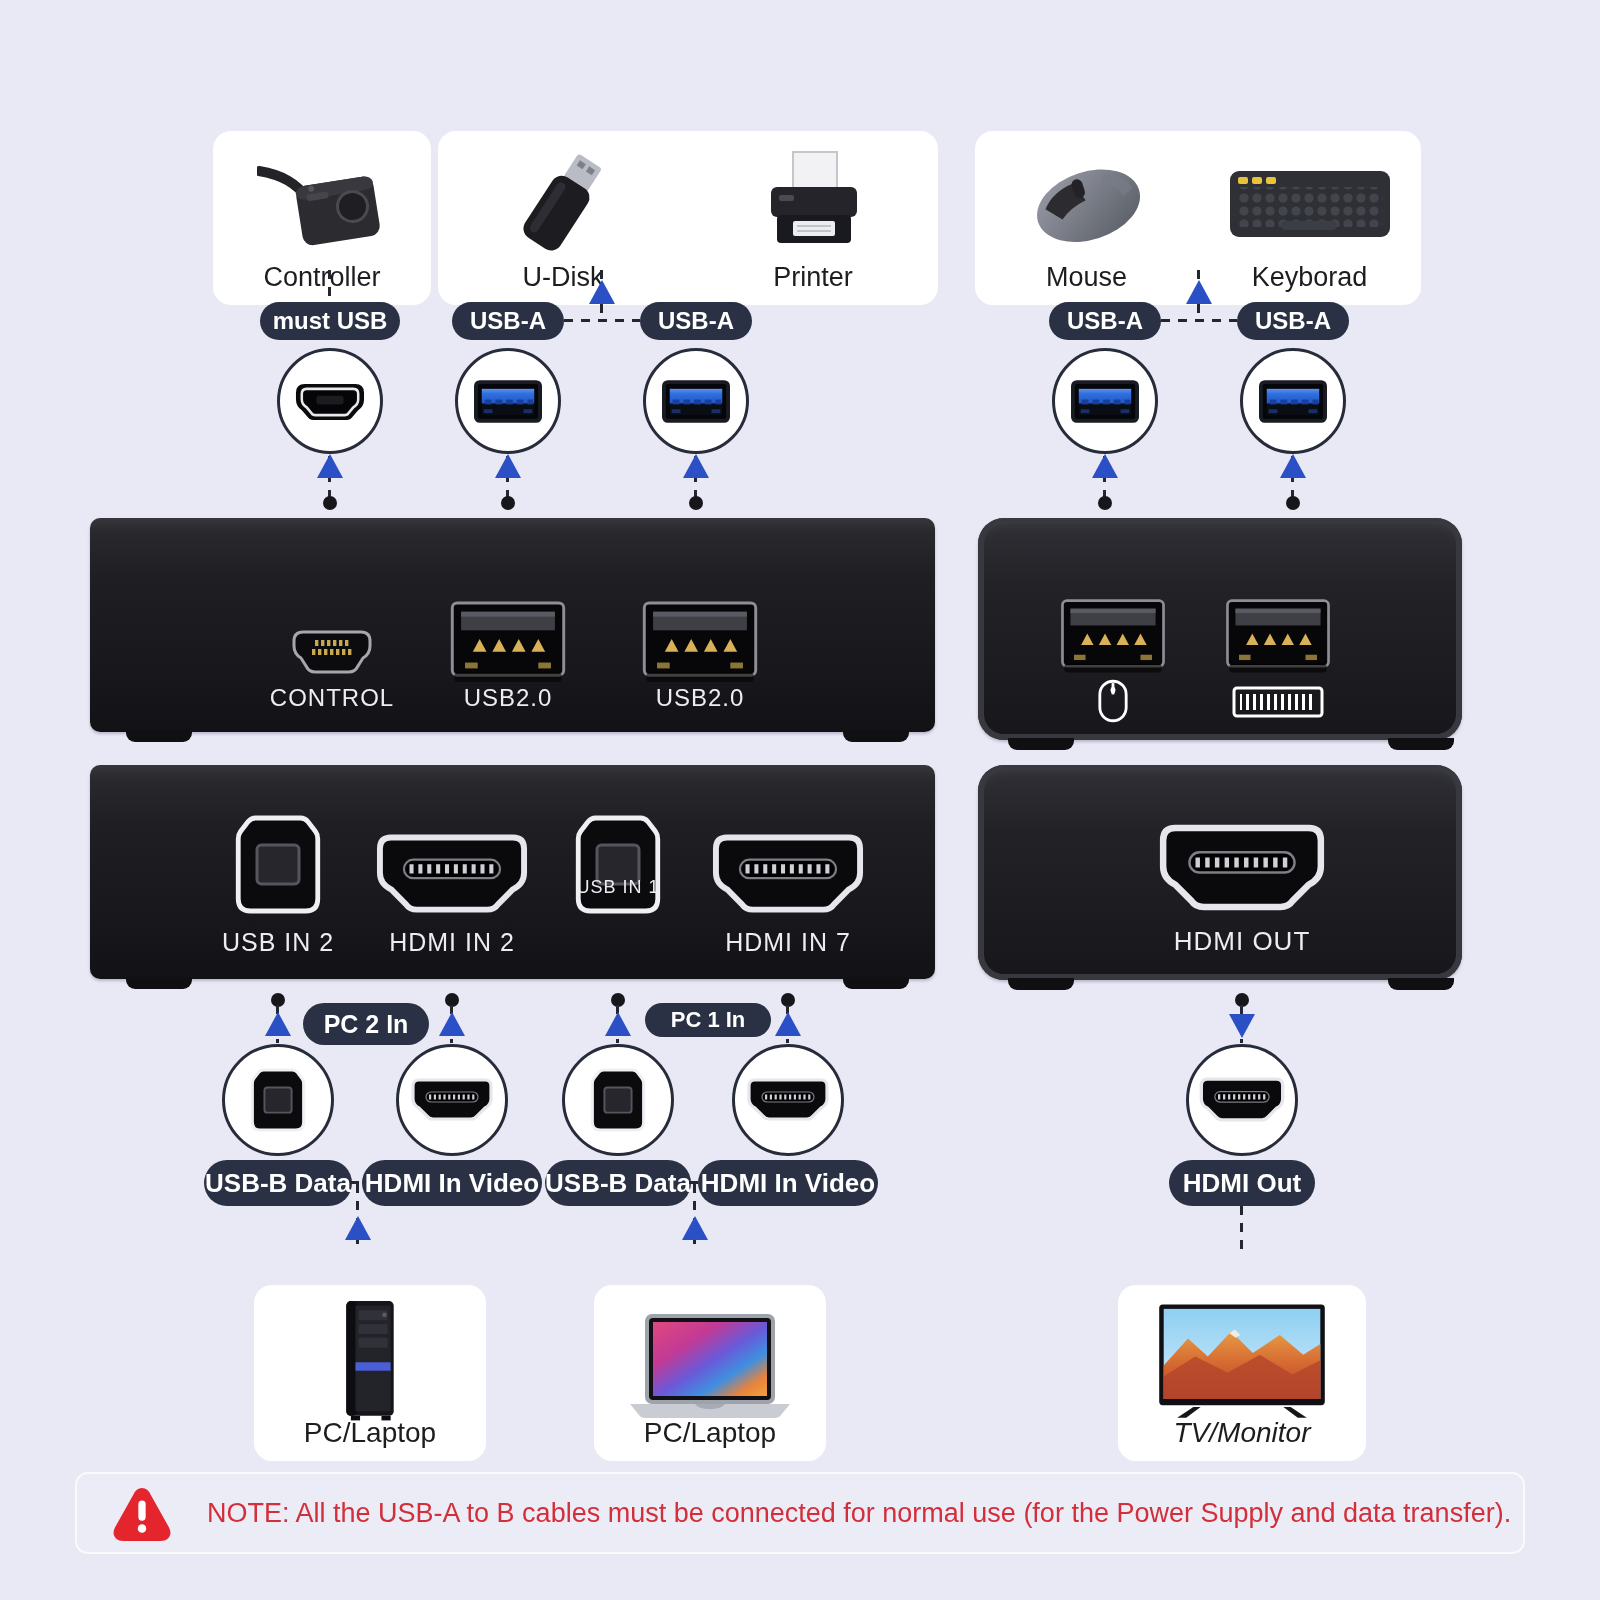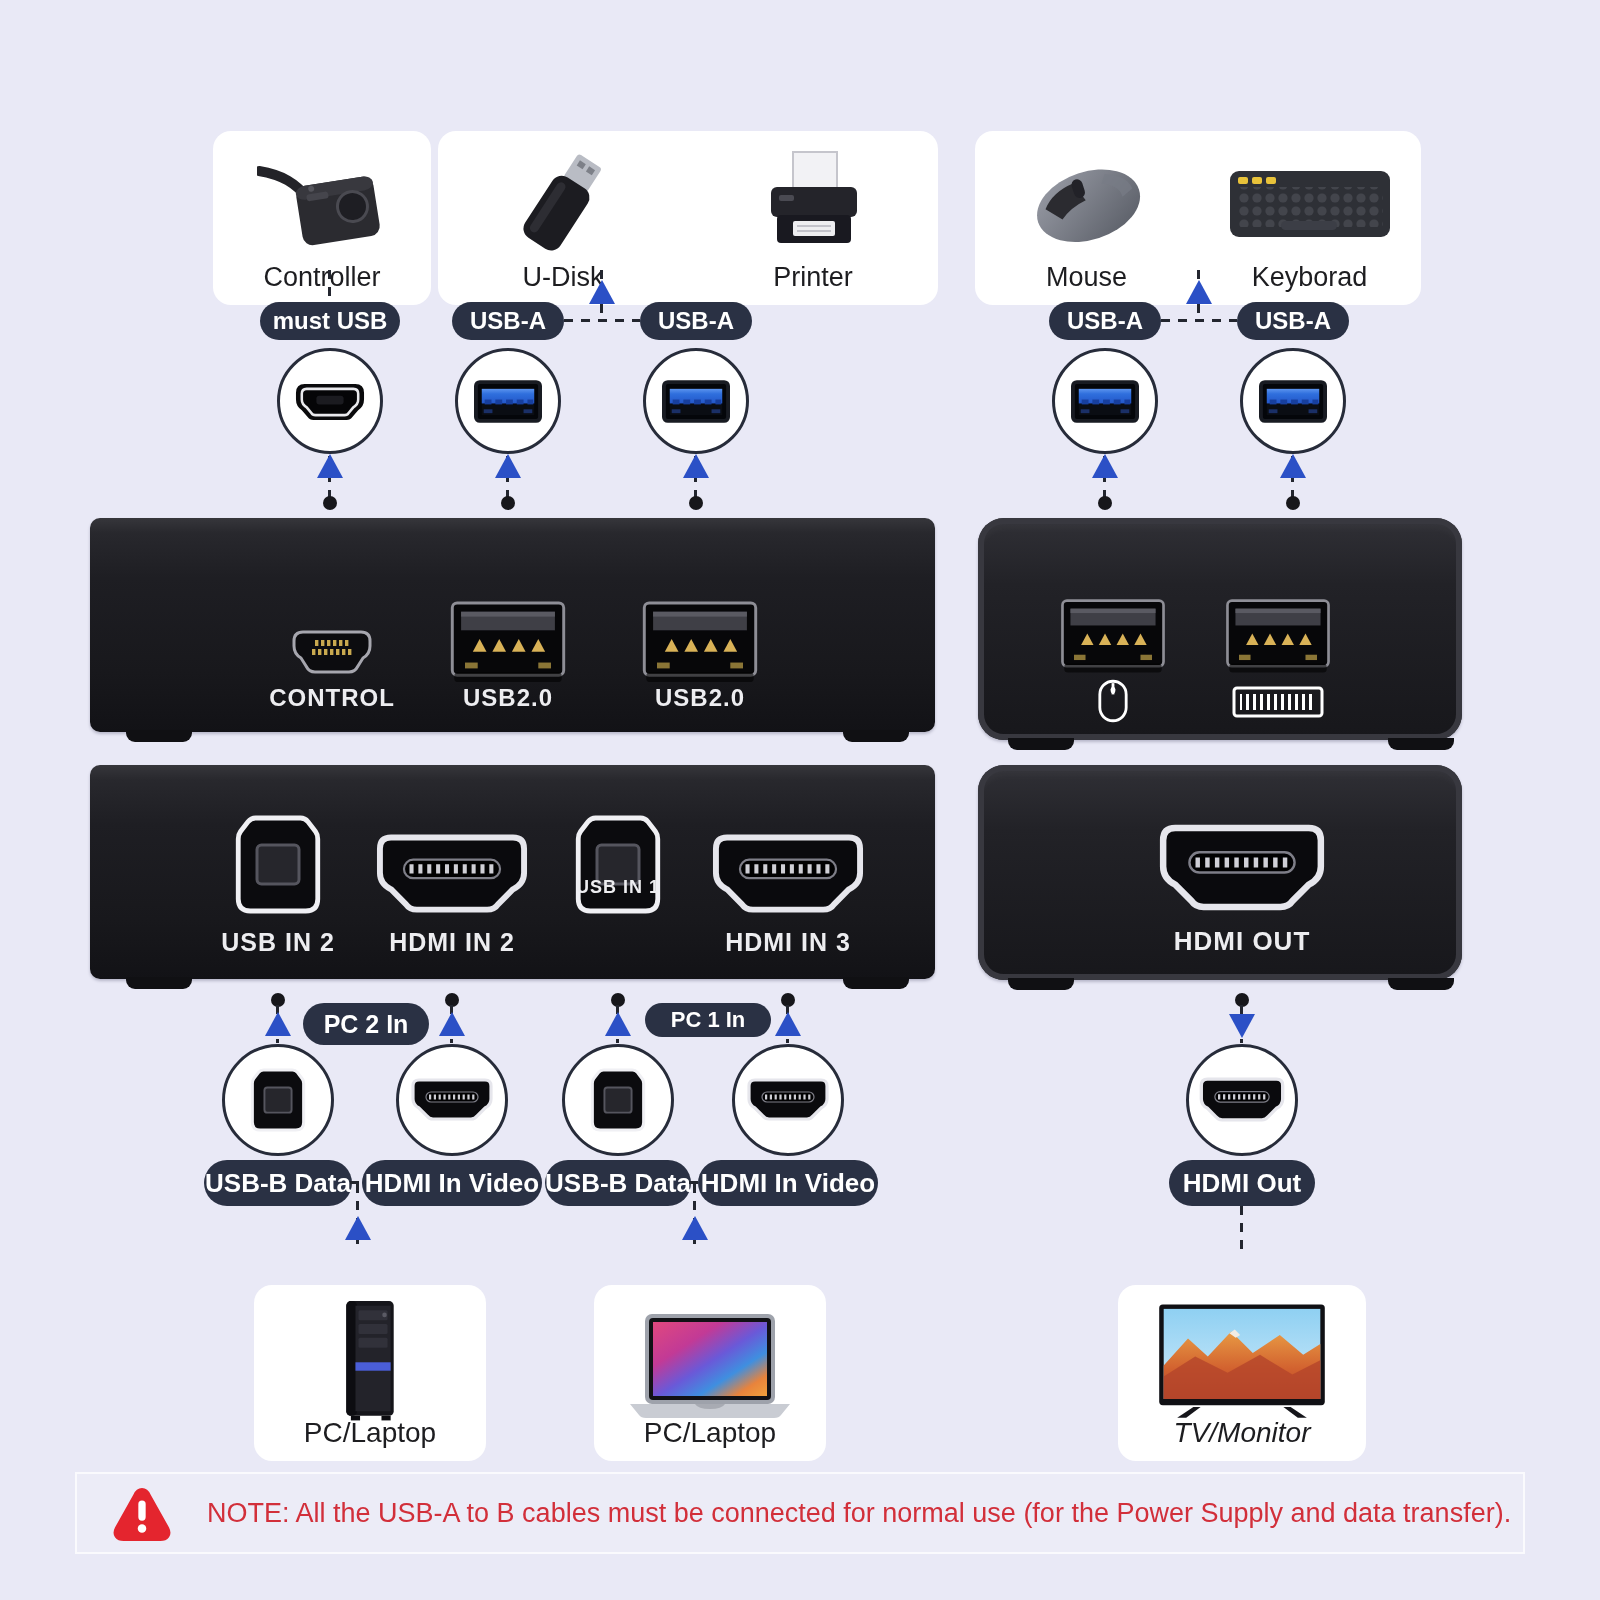--- a/index.html
+++ b/index.html
@@ -41,26 +41,26 @@
     background:linear-gradient(180deg,#36363b 0%,#28282d 7%,#1e1e23 28%,#18181c 72%,#121216 100%);
     box-shadow:0 2px 3px rgba(40,40,70,0.25);
   }
   .devbox.rim{
     border-radius:26px;
     background:linear-gradient(180deg,#303036 0%,#222227 30%,#17171b 100%);
     box-shadow:inset 0 0 0 6px #38383f, inset 0 10px 8px rgba(255,255,255,0.04), 0 2px 3px rgba(40,40,70,0.25);
   }
   .foot{position:absolute;height:12px;width:66px;border-radius:0 0 9px 9px;background:#101013;}
   .port-label{
-    position:absolute;color:#ededf0;font-size:24px;font-weight:bold;
+    position:absolute;color:#ededf0;font-size:24px;font-weight:normal;
     letter-spacing:1px;text-align:left;transform:translateX(-50%);white-space:nowrap;
   }
   .note-bar{
     position:absolute;left:75px;top:1472px;width:1450px;height:82px;
-    background:#ececf7;border:2px solid #fafafd;border-radius:0;
+    background:#ececf7;border:2px solid #fafafd;border-radius:13px;
     box-sizing:border-box;display:flex;align-items:center;
   }
   .note-text{
     margin-left:34px;font-size:27px;font-weight:500;color:#d22f3a;white-space:nowrap;
   }
   .glyph{display:block;}
 </style>
 </head>
 <body>
 
@@ -406,21 +406,21 @@
     <use href="#g-hdmi"></use>
   </svg>
 <div class="port-label" style="left:452px;top:928px;font-size:25px;">HDMI IN 2</div>
 <svg class="abs glyph" style="left:570px;top:812px;" width="96" height="105">
     <use href="#g-usbb"></use>
   </svg>
 <div class="port-label" style="left:618px;top:877px;font-size:18px;">USB IN 1</div>
 <svg class="abs glyph" style="left:710px;top:832px;" width="156" height="85">
     <use href="#g-hdmi"></use>
   </svg>
-<div class="port-label" style="left:788px;top:928px;font-size:25px;">HDMI IN 3</div>
+<div class="port-label" style="left:788px;top:928px;font-size:25px;">HDMI IN 7</div>
 
 <div class="devbox rim" style="left:978px;top:765px;width:484px;height:215px;"></div>
 <div class="foot" style="left:1008px;top:978px;"></div>
 <div class="foot" style="left:1388px;top:978px;"></div>
 <svg class="abs glyph" style="left:1157px;top:822px;" width="170" height="93">
     <use href="#g-hdmi"></use>
   </svg>
 <div class="port-label" style="left:1242px;top:926px;font-size:26px;">HDMI OUT</div>
 
 <div class="dot" style="left:271px;top:993px;"></div>

